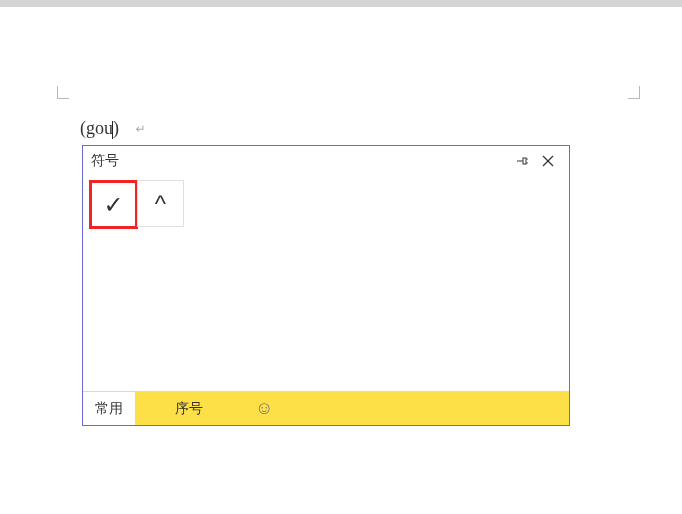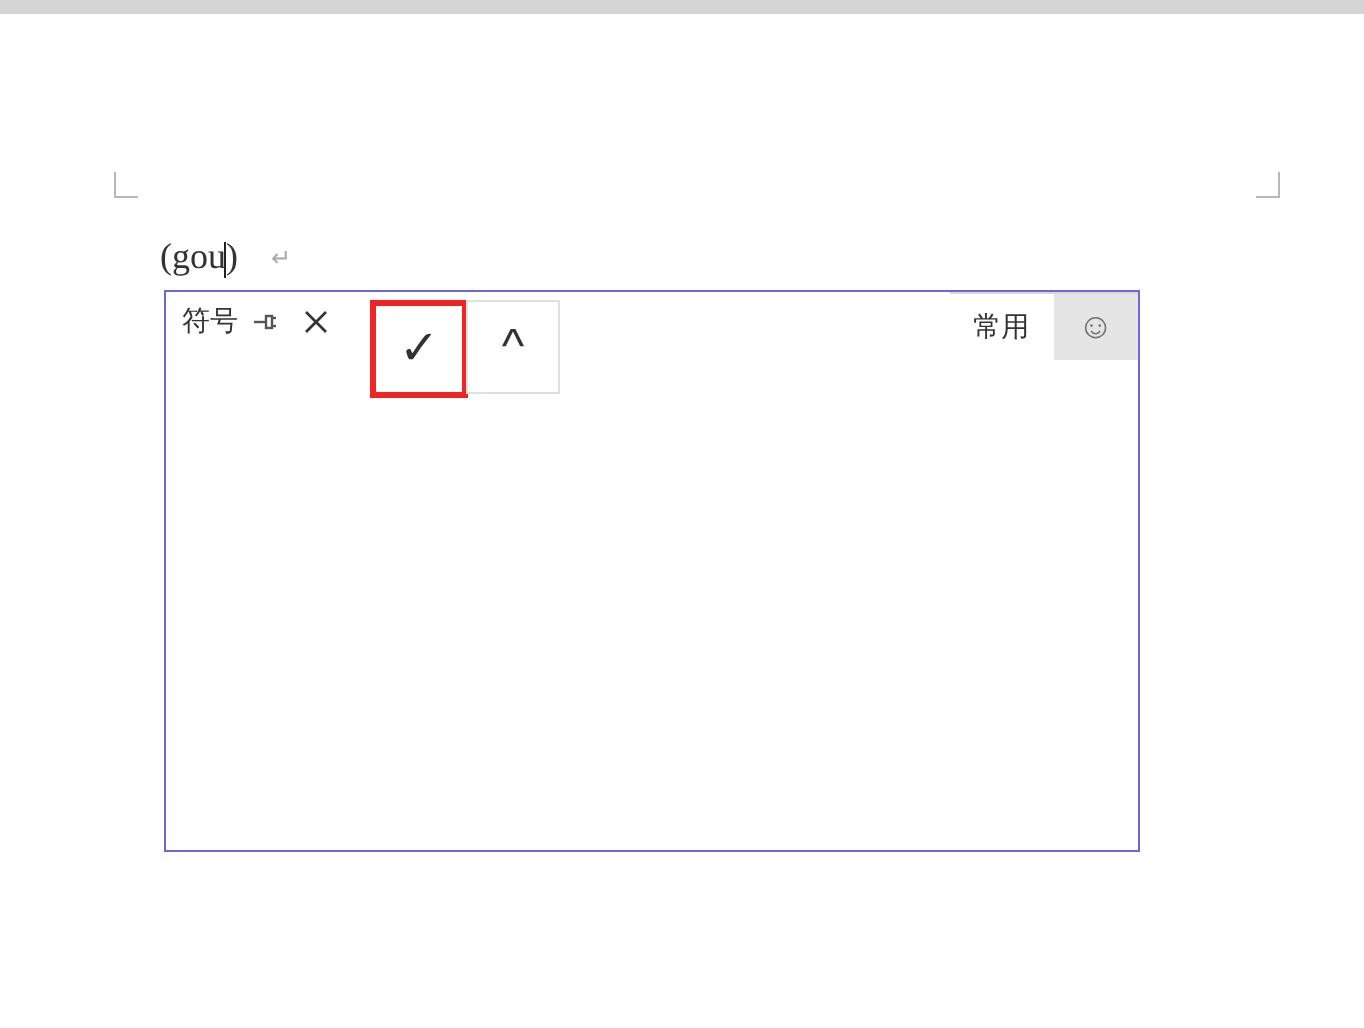--- a/index.html
+++ b/index.html
@@ -64,21 +64,21 @@
     }
     .symbol-panel {
       position: absolute;
       top: 145px;
       left: 82px;
       width: 488px;
       height: 281px;
       border: 1px solid #6a6ad6;
       background: #ffffff;
       display: flex;
-      flex-direction: row;
+      flex-direction: column;
     }
     .panel-header {
       height: 30px;
       display: flex;
       align-items: center;
       padding: 0 8px;
     }
     .panel-title {
       flex: 1;
       font-size: 14px;
@@ -119,21 +119,22 @@
       height: 49px;
     }
     .sym-cell + .sym-cell {
       margin-left: -1px;
     }
     .panel-tabs {
       height: 34px;
       border-top: 1px solid #d9d9d9;
       display: flex;
       align-items: stretch;
-      background: #e5e5e5;
+      background: #fde047;
+      gap: 28px;
     }
     .tab {
       padding: 0 12px;
       display: flex;
       align-items: center;
       justify-content: center;
       font-size: 14px;
       color: #333;
       cursor: pointer;
       min-width: 50px;
@@ -183,15 +184,16 @@
     </div>
   </div>
 
   <div class="panel-body" id="symbol-grid">
   <div class="sym-cell highlight">✓</div>
       <div class="sym-cell">^</div>
     </div>
 
   <div class="panel-tabs" id="category-tabs">
   <div class="tab active">常用</div>
+      <div class="tab">序号</div>
       <div class="tab emoji">☺</div>
     </div>
 </div>
 
 </body></html>

